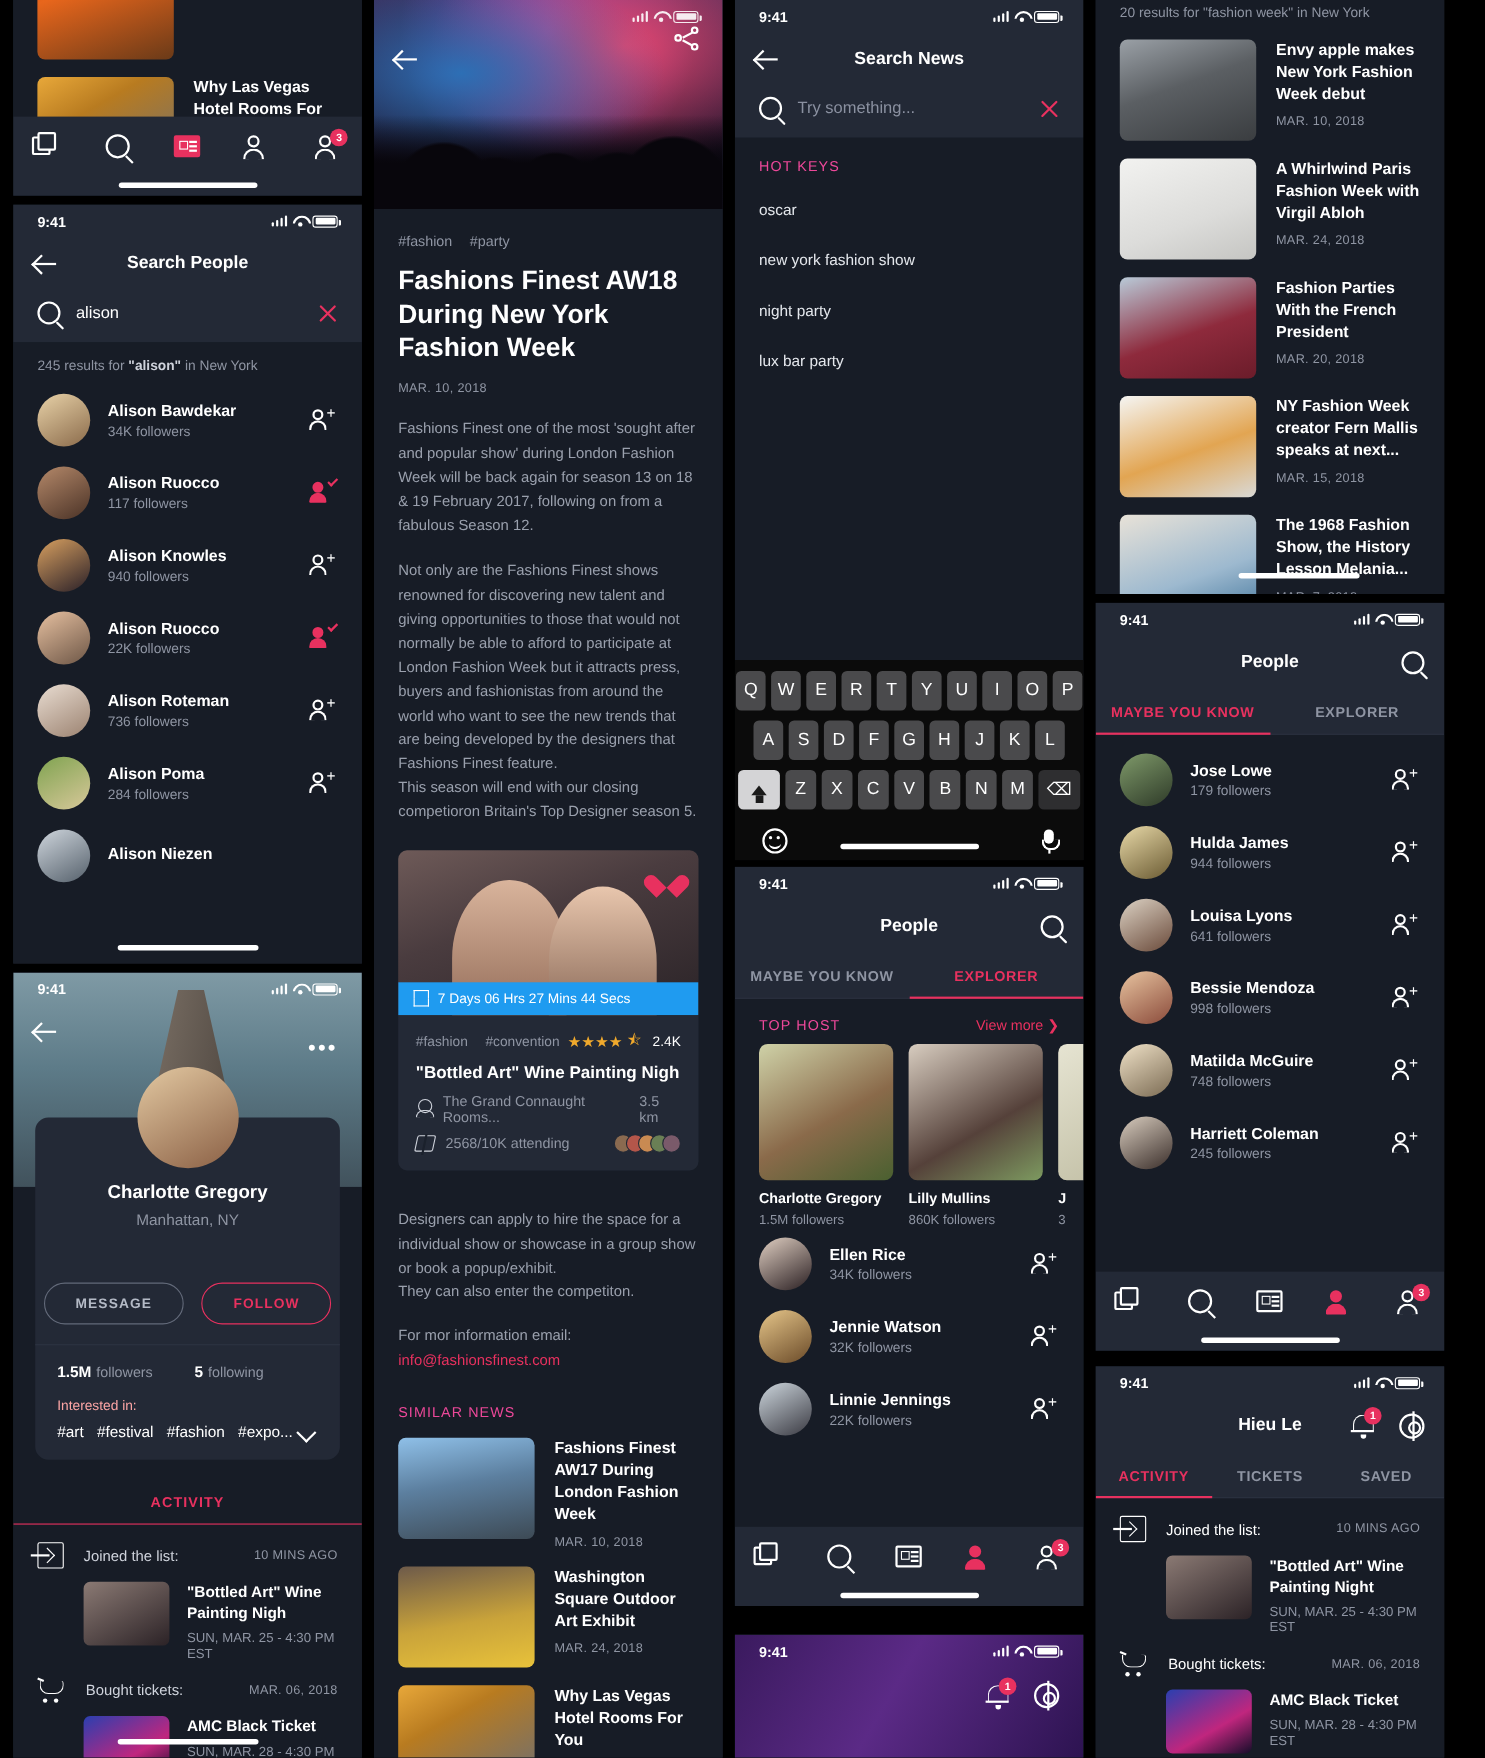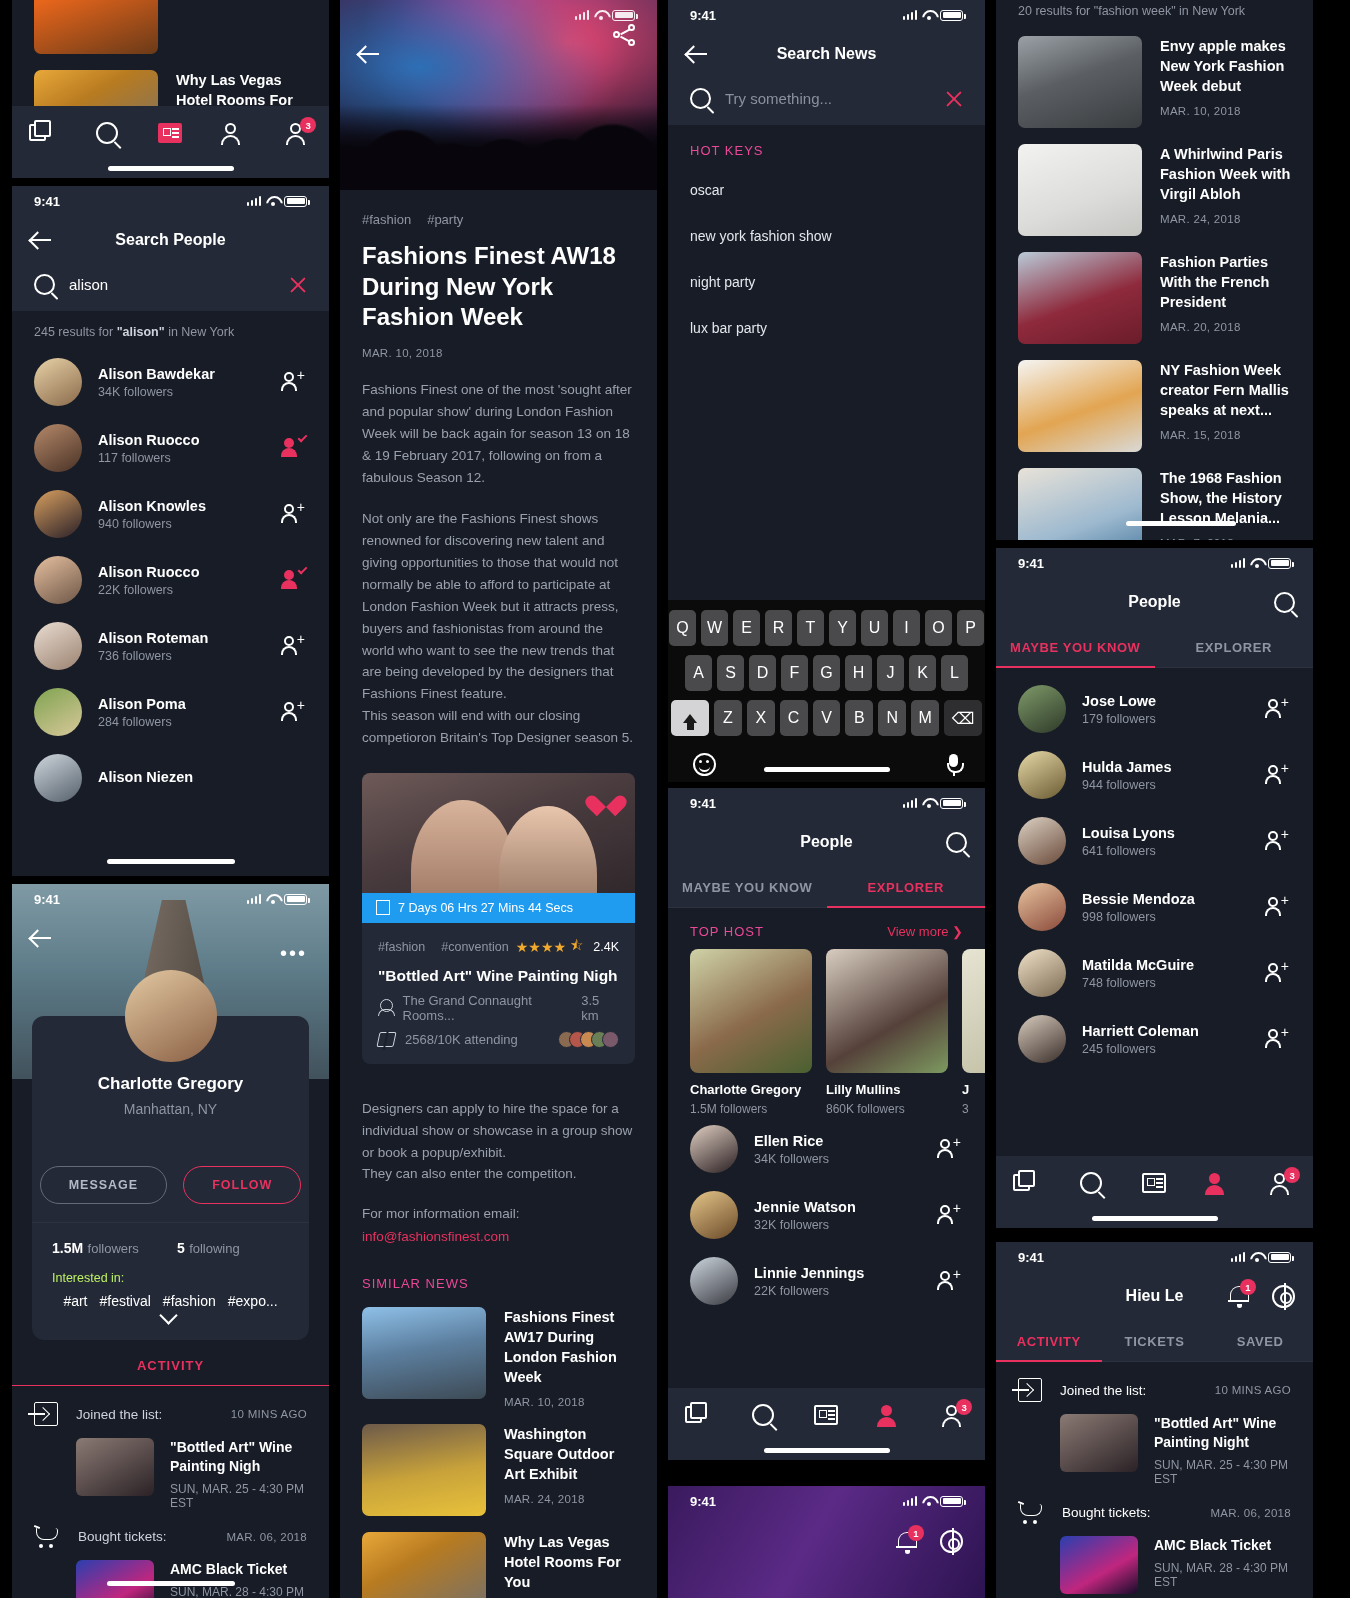--- a/index.html
+++ b/index.html
@@ -201,22 +201,22 @@
   .profname{color:#fff;font-size:17px;font-weight:bold;}
   .profloc{color:#8f95a3;font-size:14px;margin-top:7px;}
   .btnrow{display:flex;gap:16px;justify-content:center;margin-top:18px;}
   .pbtn{border-radius:22px;padding:11px 28px;font-size:12.5px;font-weight:bold;letter-spacing:1px;cursor:pointer;margin-top:31px;}
   .pbtn.msg{border:1.4px solid #636a7a;color:#b4bac6;}
   .pbtn.fol{border:1.4px solid #e8315f;color:#e8315f;}
   .profdiv{border-top:1px solid #2d3342;margin:18px -20px 0;}
   .statrow{display:flex;gap:38px;padding:16px 0 0;text-align:left;}
   .statrow b{color:#fff;font-size:14px;}
   .statrow span{color:#8f95a3;font-size:13px;}
-  .intlabel{color:#bef264;font-size:12.5px;text-align:left;margin-top:14px;}
-  .introw{display:flex;align-items:center;justify-content:space-between;margin-top:8px;flex-direction:column;}
+  .intlabel{color:#fca5a5;font-size:12.5px;text-align:left;margin-top:14px;}
+  .introw{display:flex;align-items:flex-end;justify-content:space-between;margin-top:8px;}
   .ints{color:#fff;font-size:14px;display:flex;gap:12px;}
   .chev{width:13px;height:13px;border-right:2.2px solid #fff;border-bottom:2.2px solid #fff;transform:rotate(45deg);margin-right:4px;cursor:pointer;}
 
   .activityhdr{text-align:center;color:#e8315f;font-size:13px;font-weight:bold;letter-spacing:1px;padding:14px 0 12px;border-bottom:1.5px solid #e8315f;}
   .actrow{padding:16px 22px 0;}
   .actline{display:flex;align-items:center;gap:18px;}
   .actico{width:24px;height:24px;border:1.8px solid #fff;border-radius:2px;position:relative;flex:none;}
   .actico.join::before{content:"";position:absolute;left:-7px;top:10px;width:17px;height:1.8px;background:#fff;}
   .actico.join::after{content:"";position:absolute;left:3px;top:6px;width:9px;height:9px;border-top:1.8px solid #fff;border-right:1.8px solid #fff;transform:rotate(45deg);}
   .cartico{width:26px;height:22px;position:relative;flex:none;}

